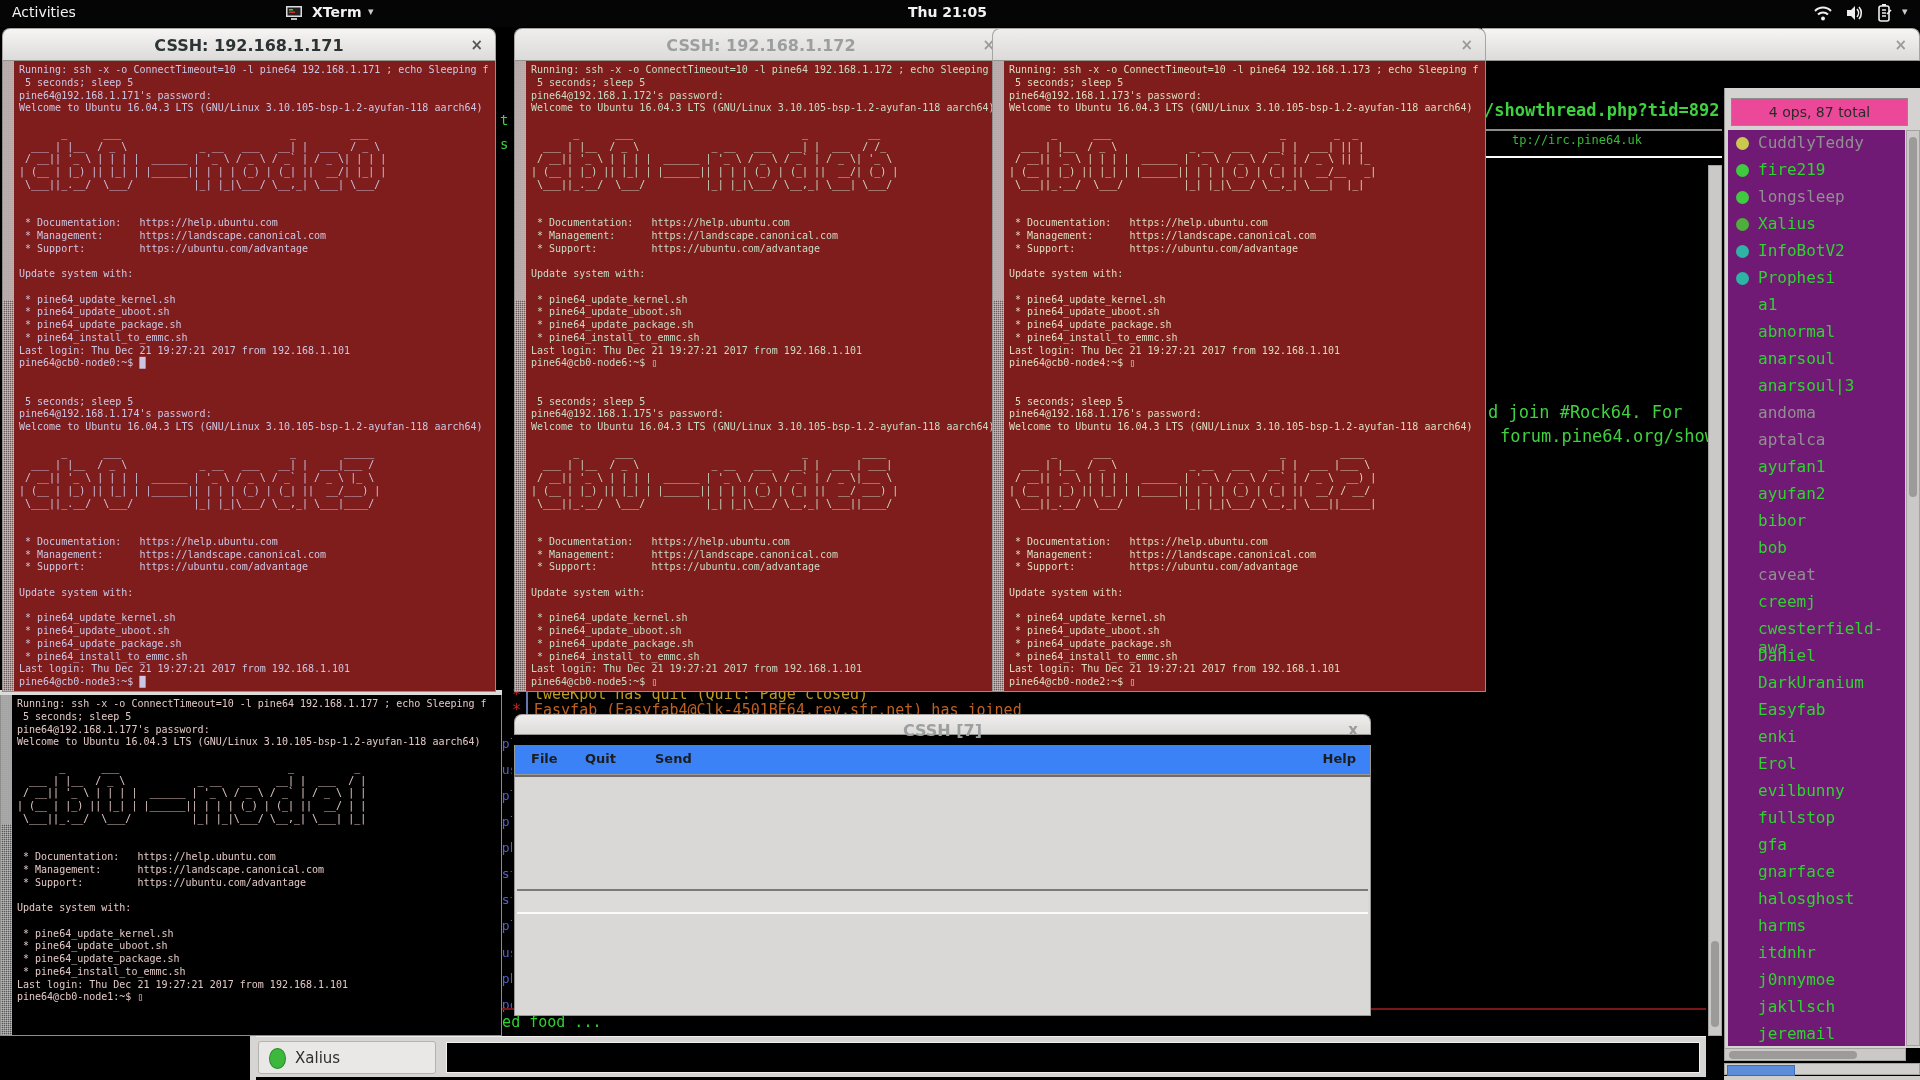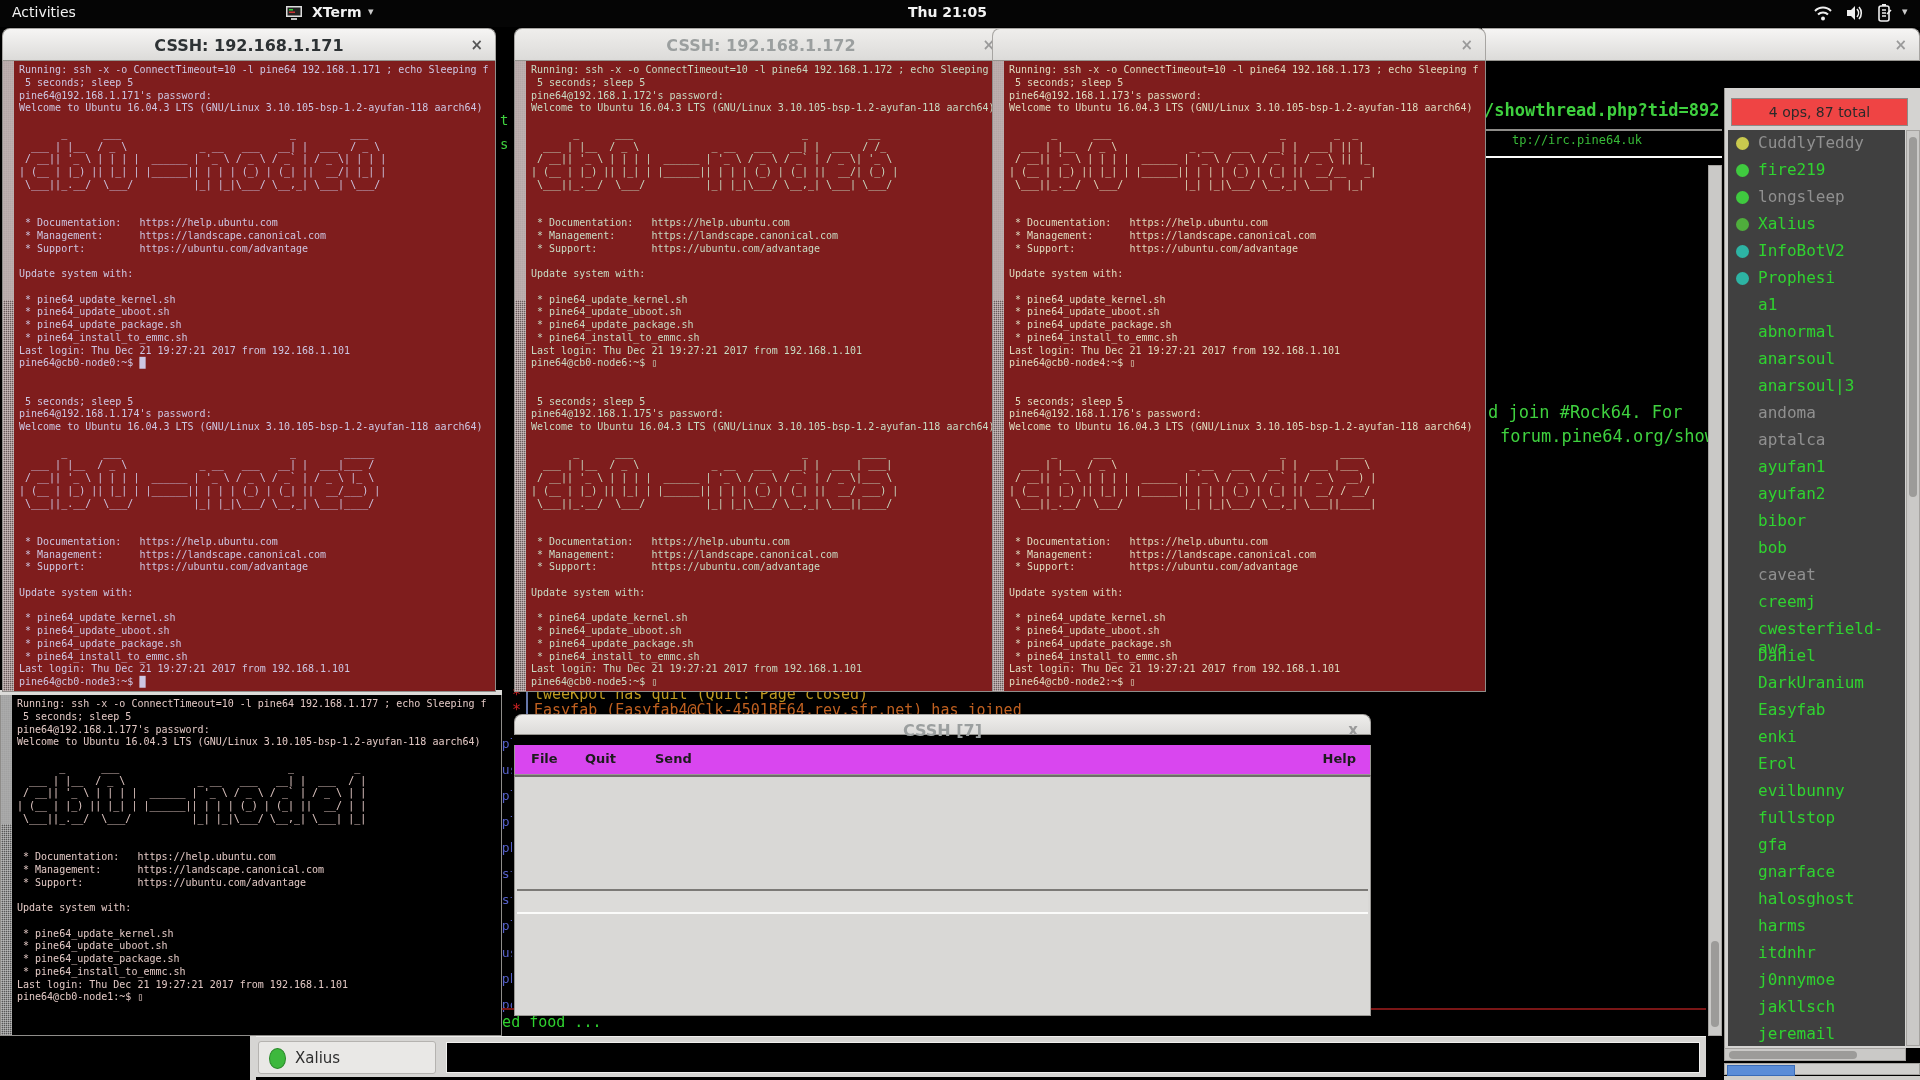--- a/index.html
+++ b/index.html
@@ -20,33 +20,33 @@
   .tbody{position:absolute;left:0;top:33px;right:0;bottom:0;background:#7f1d1d;
          border:1px solid #8f8d8a;border-top:none;box-sizing:border-box;overflow:hidden;text-decoration:underline;}
   .xscroll{position:absolute;left:0;top:0;bottom:0;width:11px;
      background-image:repeating-linear-gradient(0deg,#9a9a9a 0 1px,#3a3a3a 1px 2px),
                       repeating-linear-gradient(90deg,#9a9a9a 0 1px,#3a3a3a 1px 2px);
      background-blend-mode:screen;opacity:.85;}
   .xthumb{position:absolute;left:0;top:0;width:11px;height:38%;background:#c8c8c8;opacity:.9;}
   pre.term{position:absolute;left:16px;top:3px;margin:0;white-space:pre;
      font-family:"DejaVu Sans Mono",monospace;font-size:10px;line-height:12.75px;}
   
-  .cons-menu{position:absolute;left:0;top:31px;right:0;height:30px;background:#d946ef;
+  .cons-menu{position:absolute;left:0;top:31px;right:0;height:30px;background:#3b82f6;
       border:1px solid #9a9894;border-top:none;box-sizing:border-box;}
   .cons-menu .mi{position:absolute;top:6px;font-size:13px;font-weight:bold;color:#1c1c1c;}
   .cons-body{position:absolute;left:0;top:61px;right:0;bottom:0;background:#d9d8d6;
       border:1px solid #9a9894;border-top:2px solid #6f6d6a;box-sizing:border-box;}
   .cons-entry{position:absolute;left:2px;right:2px;top:112px;height:21px;background:#dcdbd9;
       border-top:2px solid #7c7a77;border-bottom:2px solid #fbfbfa;}
   
   .mono{font-family:"DejaVu Sans Mono",monospace;position:absolute;white-space:pre;}
   .ul-panel{position:absolute;background:#d4d3d1;border-left:1px solid #9a9894;box-sizing:border-box;}
-  .ul-head{position:absolute;left:6px;right:12px;top:10px;height:26px;background:#ef4444;
+  .ul-head{position:absolute;left:6px;right:12px;top:10px;height:26px;background:#ec4899;
       border:1px solid #8d8b88;text-align:center;font-size:14px;color:#2a2a2a;line-height:26px;}
-  .ul-list{position:absolute;left:3px;top:42px;width:177px;height:916px;background:#404040;overflow:hidden;}
+  .ul-list{position:absolute;left:3px;top:42px;width:177px;height:916px;background:#701a75;overflow:hidden;}
   .u-row{position:relative;height:27px;}
   .u-dot{position:absolute;left:8px;top:7px;width:13px;height:13px;border-radius:50%;}
   .u-name{position:absolute;left:30px;top:3px;font-family:"DejaVu Sans Mono",monospace;font-size:16px;}
   .vtrack{position:absolute;background:#cac9c7;border:1px solid #a5a3a0;box-sizing:border-box;}
   .vthumb{position:absolute;background:#9c9b99;border-radius:7px;}
   .tabbar{position:absolute;background:#d6d5d3;border-top:1px solid #f0efee;}
   .chip{position:absolute;background:#e9e8e6;border:1px solid #b5b3b0;border-radius:3px;}
   .ircline{font-family:"DejaVu Sans Mono",monospace;font-size:15px;position:absolute;white-space:pre;}
   .frag{position:absolute;width:18px;overflow:hidden;text-align:right;color:#5560c8;
         font-family:"DejaVu Sans Mono",monospace;font-size:13px;}

